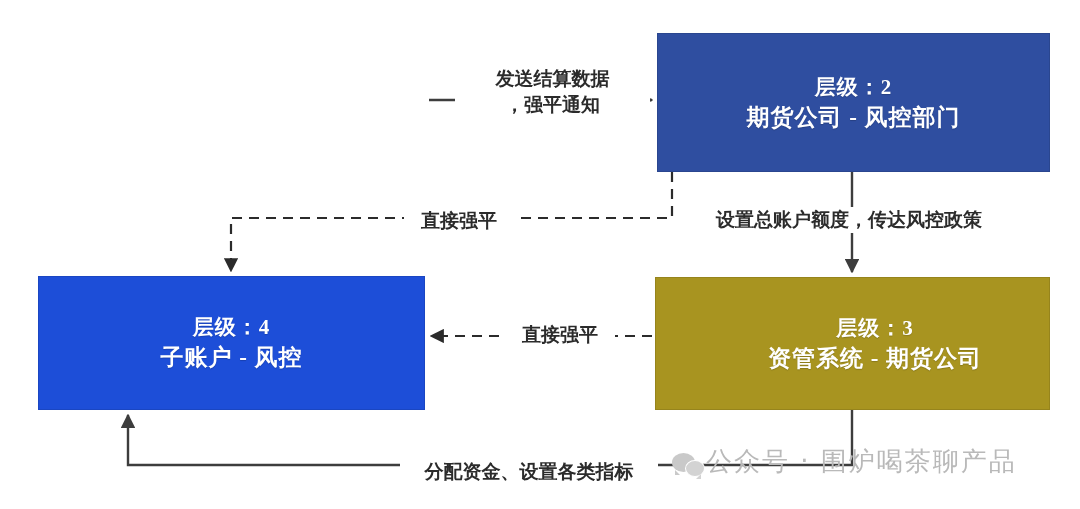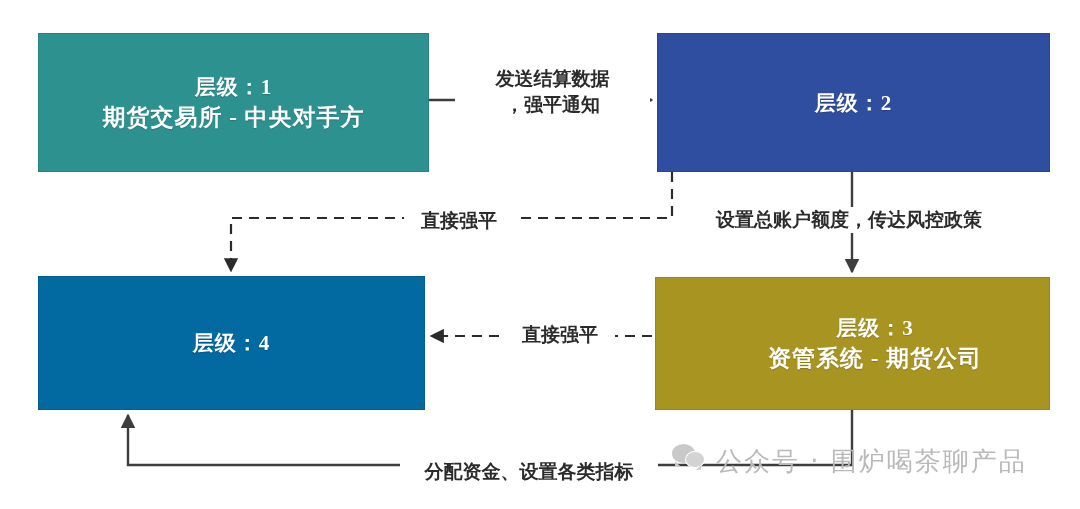--- a/index.html
+++ b/index.html
@@ -72,22 +72,21 @@
   #label-dash-top { left: 404px; top: 208px; width: 110px; }
   #label-dash-mid { left: 505px; top: 322px; width: 110px; }
   #label-bottom   { left: 400px; top: 445px; width: 258px; margin-top: 14px; }
 
   
   #watermark {
     position: absolute;
     left: 672px;
     top: 444px;
     display: flex;
-    align-items: flex-start;
-    gap: 10px;
+    align-items: flex-end;
     z-index: 5;
   }
   #watermark .wm-text {
     color: #b9b9b9;
     font-size: 26px;
     font-family: "DejaVu Sans", "Liberation Sans", sans-serif;
     letter-spacing: 2px;
     white-space: nowrap;
   }
   .wechat-icon { position: relative; width: 34px; height: 26px; }
@@ -146,36 +145,34 @@
 
     <g>
       <line x1="652" y1="336" x2="431" y2="336" stroke="#2b2b2b" stroke-width="2.2" stroke-dasharray="10 7" marker-end="url(#arrow-dash)"></line>
     </g>
 
     <g>
       <path d="M 852 410 L 852 465 L 128 465 L 128 415" fill="none" stroke="#3d3d3d" stroke-width="2.4" marker-end="url(#arrow-solid)"></path>
     </g>
   </svg>
 
-  <div class="node" id="node-1" style="background: rgb(45, 145, 144);">
-    <div class="line1">层级：1</div>
-    <div class="line2">期货交易所 - 中央对手方</div>
-  </div>
 
   <div class="node" id="node-2" style="background: rgb(47, 78, 160); text-align: center;">
     <div class="line1">层级：2</div>
+    <div class="line2">期货公司 - 风控部门</div>
   </div>
 
   <div class="node" id="node-3" style="background: rgb(168, 148, 32);">
     <div class="line1">层级：3</div>
     <div class="line2">资管系统 - 期货公司</div>
   </div>
 
-  <div class="node" id="node-4" style="background: #0369a1; align-items: center;">
+  <div class="node" id="node-4" style="background: #1d4ed8; align-items: center;">
     <div class="line1">层级：4</div>
+    <div class="line2">子账户 - 风控</div>
   </div>
 
   <div class="edge-label" id="label-top">
     <div>发送结算数据</div>
     <div>，强平通知</div>
   </div>
 
   <div class="edge-label" id="label-right">设置总账户额度，传达风控政策</div>
 
   <div class="edge-label" id="label-dash-top">直接强平</div>

